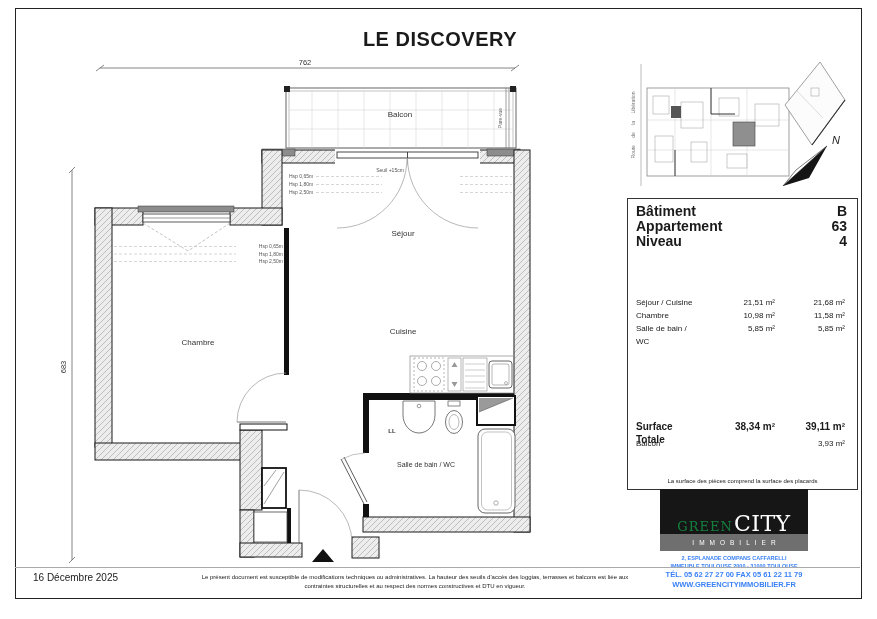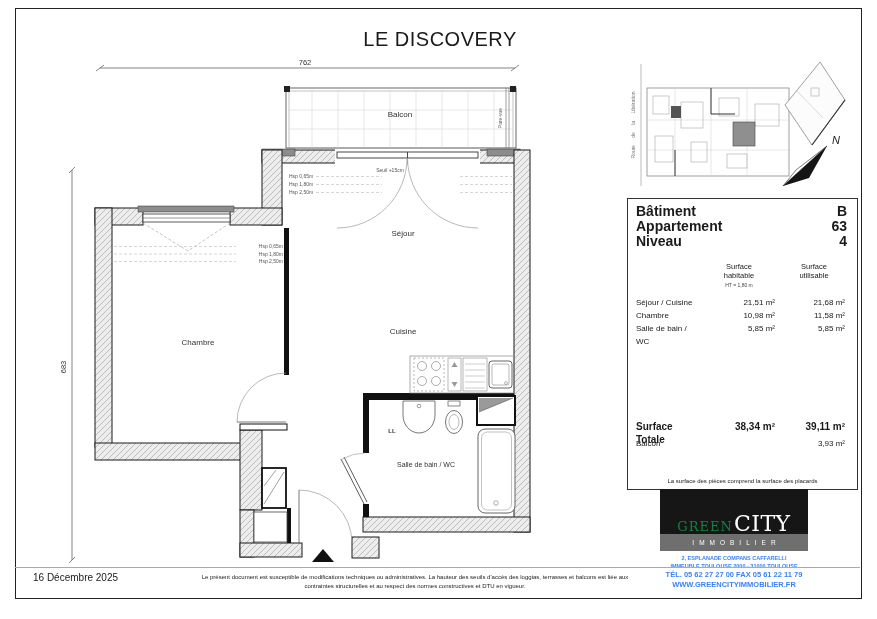--- a/index.html
+++ b/index.html
@@ -1,20 +1,20 @@
 <!DOCTYPE html>
 <html><head>
 <meta charset="utf-8">
 <style>
   html,body{margin:0;padding:0;}
   body{width:877px;height:619px;background:#ffffff;position:relative;overflow:hidden;
        font-family:"Liberation Sans",sans-serif;color:#1a1a1a;}
   .abs{position:absolute;}
   .frame{left:15px;top:8px;width:845px;height:589px;border:1.2px solid #222;}
-  .title{left:280px;top:28px;width:320px;text-align:center;font-size:20px;font-weight:normal;letter-spacing:.5px;}
+  .title{left:280px;top:28px;width:320px;text-align:center;font-size:20px;font-weight:bold;letter-spacing:.5px;}
   svg text{font-family:"Liberation Sans",sans-serif;}
   
   .infobox{left:627px;top:198px;width:229px;height:290px;border:1px solid #333;background:#fff;}
   .fields{position:absolute;top:5px;left:8px;right:10px;}
   .frow{display:flex;justify-content:space-between;font-size:14px;font-weight:bold;line-height:15px;}
   .igrid{display:grid;grid-template-columns:1fr 80px 70px;position:absolute;left:8px;right:8px;}
   .colheads{top:64px;font-size:7.5px;line-height:8.5px;text-align:center;color:#222;}
   .colheads .hd{justify-self:center;width:54px;}
   .note{font-size:5px;color:#444;margin-top:1px;}
   .srows{top:97px;font-size:8px;}
@@ -284,28 +284,20 @@
       <div class="frow">
         <span>Appartement</span>
         <span>63</span>
       </div>
       <div class="frow">
         <span>Niveau</span>
         <span>4</span>
       </div>
     </div>
 
-    <div class="abs igrid colheads">
-      <div></div>
-      <div class="hd">
-        <div>Surface habitable</div>
-        <div class="note">HT = 1,80 m</div>
-      </div>
-      <div class="hd">Surface utilisable</div>
-    </div>
 
     <div class="abs igrid srows">
       <div>Séjour / Cuisine</div>
       <div class="cell-r">21,51 m²</div>
       <div class="cell-r">21,68 m²</div>
       <div>Chambre</div>
       <div class="cell-r">10,98 m²</div>
       <div class="cell-r">11,58 m²</div>
       <div>Salle de bain / WC</div>
       <div class="cell-r">5,85 m²</div>

